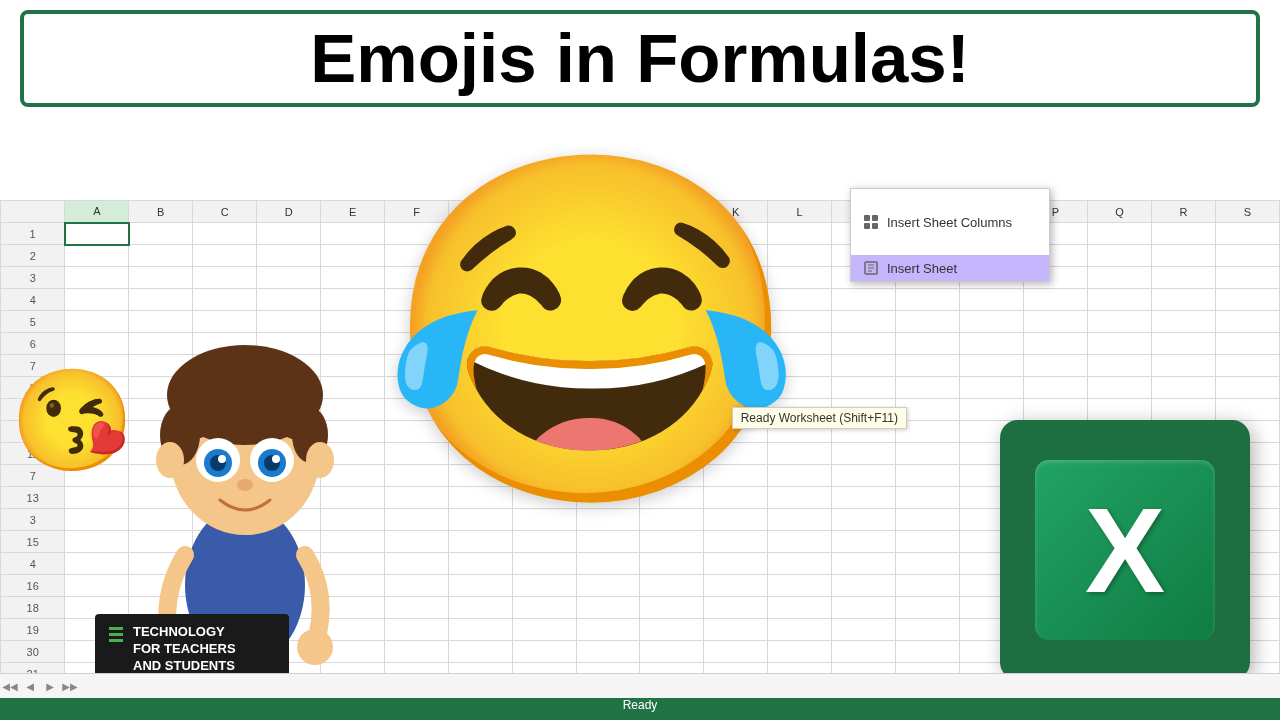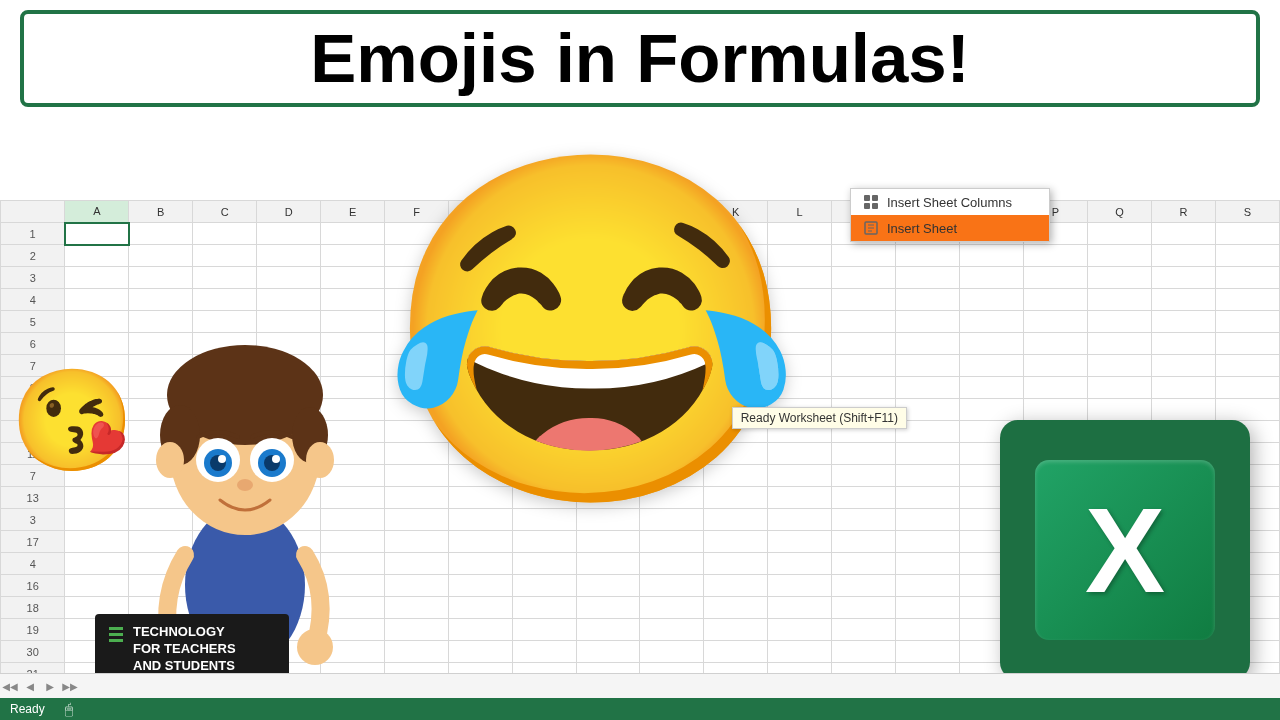--- a/index.html
+++ b/index.html
@@ -49,24 +49,25 @@
     }
 
     .context-menu-item {
       display: flex;
       align-items: center;
       padding: 5px 12px;
       font-size: 13px;
       color: #333;
       cursor: pointer;
       gap: 8px;
+      margin-top: 20px;
     }
 
     .context-menu-item:hover, .context-menu-item.highlighted {
-      background: #f97316;
+      background: #c4b5fd;
     }
 
     .context-menu-icon {
       width: 16px;
       height: 16px;
       display: flex;
       align-items: center;
       justify-content: center;
     }
 
@@ -192,20 +193,21 @@
       bottom: 0;
       left: 0;
       width: 1280px;
       height: 22px;
       background: #217346;
       display: flex;
       align-items: center;
       padding: 0 10px;
       gap: 20px;
       z-index: 40;
+      flex-direction: column;
     }
 
     .status-ready {
       color: #fff;
       font-size: 12px;
     }
 
     .status-icon {
       color: #fff;
       font-size: 14px;
@@ -629,21 +631,21 @@
           <td></td>
           <td></td>
           <td></td>
           <td></td>
           <td></td>
           <td></td>
           <td></td>
           <td></td>
         </tr>
         <tr>
-          <td class="rn-col">17</td>
+          <td class="rn-col">15</td>
           <td></td>
           <td></td>
           <td></td>
           <td></td>
           <td></td>
           <td></td>
           <td></td>
           <td></td>
           <td></td>
           <td></td>

